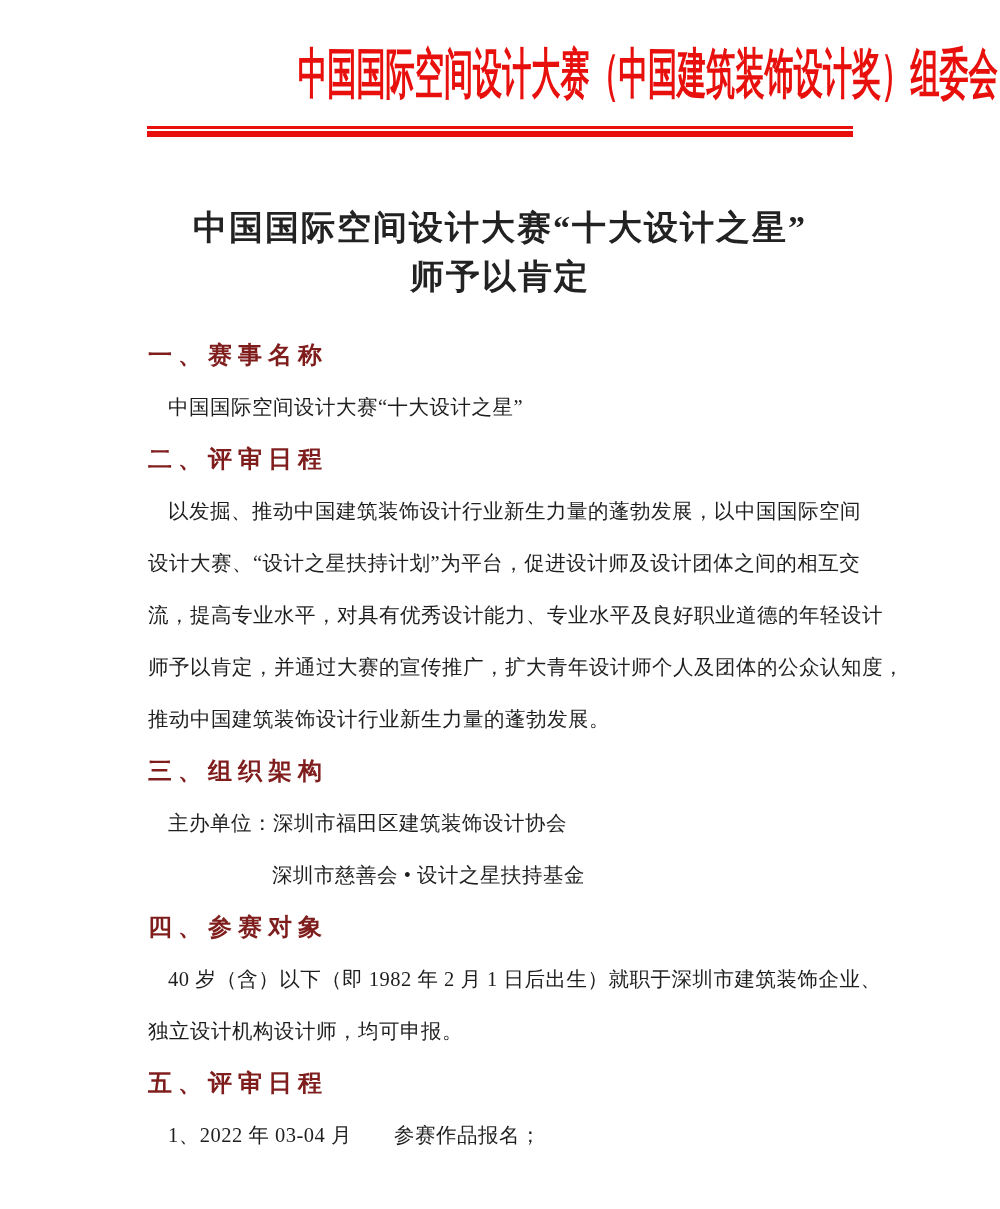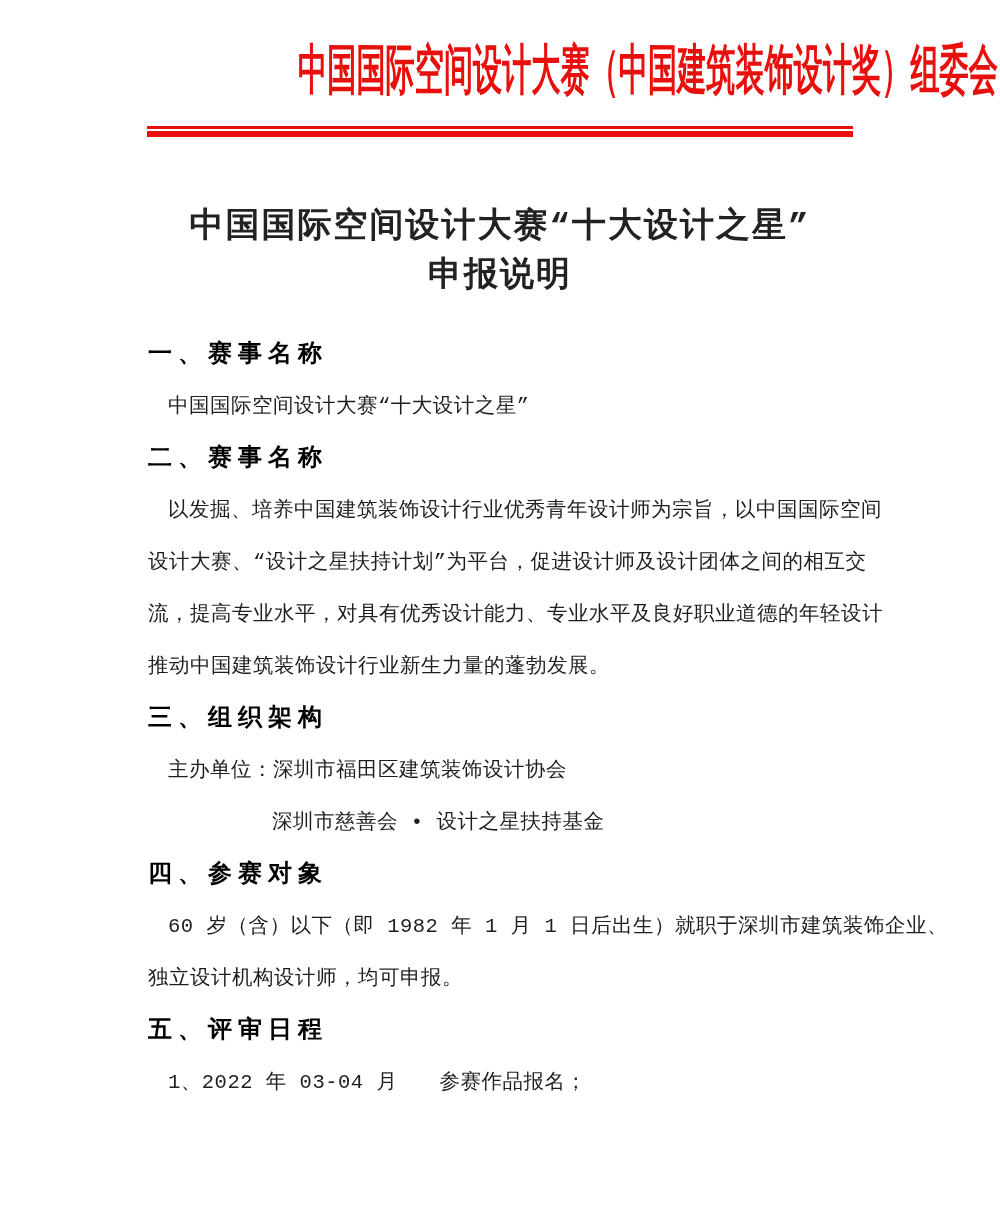--- a/index.html
+++ b/index.html
@@ -5,21 +5,21 @@
   :root { --accent: #e8100d; --ink: #1c1c1c; }
   * { margin: 0; padding: 0; box-sizing: border-box; }
   html, body { background: #ffffff; }
   .page {
     position: relative;
     width: 1000px;
     height: 1209px;
     margin: 0 auto;
     background: #ffffff;
     overflow: hidden;
-    font-family: Liberation Mono, monospace;
+    font-family: Liberation Serif, serif;
     color: var(--ink);
   }
   
   .letterhead { padding-top: 44px; text-align: center; }
   .org-title {
     display: inline-block;
     font-size: 54px;
     line-height: 60px;
     font-weight: 700;
     color: var(--accent);
@@ -52,21 +52,21 @@
   .row {
     height: 52px;
     line-height: 52px;
     white-space: pre;
     overflow: visible;
   }
   .row.h {
     font-weight: 700;
     font-size: 24px;
     letter-spacing: 6px;
-    color: #000000;
+    color: #7f1d1d;
   }
   .row.t {
     font-size: 20.5px;
     letter-spacing: 0.5px;
     color: #1e1e1e;
   }
   .ind1 { padding-left: 20px; }   
   .ind2 { padding-left: 124px; }  
 </style>
 </head>
@@ -78,39 +78,40 @@
     <div class="org-title">中国国际空间设计大赛（中国建筑装饰设计奖）组委会</div>
     <div class="rule">
       <div class="rule-thin"></div>
       <div class="rule-gap"></div>
       <div class="rule-thick"></div>
     </div>
   </div>
 
   <div class="doc-title">
     <div>中国国际空间设计大赛“十大设计之星”</div>
-    <div>申报说明</div>
+    <div>师予以肯定</div>
   </div>
 
   <div class="rows">
 
     <div class="row h">一、赛事名称</div>
     <div class="row t ind1">中国国际空间设计大赛“十大设计之星”</div>
 
-    <div class="row h">二、赛事名称</div>
-    <div class="row t ind1">以发掘、培养中国建筑装饰设计行业优秀青年设计师为宗旨，以中国国际空间</div>
+    <div class="row h">二、评审日程</div>
+    <div class="row t ind1">以发掘、推动中国建筑装饰设计行业新生力量的蓬勃发展，以中国国际空间</div>
     <div class="row t">设计大赛、“设计之星扶持计划”为平台，促进设计师及设计团体之间的相互交</div>
     <div class="row t">流，提高专业水平，对具有优秀设计能力、专业水平及良好职业道德的年轻设计</div>
+    <div class="row t">师予以肯定，并通过大赛的宣传推广，扩大青年设计师个人及团体的公众认知度，</div>
     <div class="row t">推动中国建筑装饰设计行业新生力量的蓬勃发展。</div>
 
     <div class="row h">三、组织架构</div>
     <div class="row t ind1">主办单位：深圳市福田区建筑装饰设计协会</div>
     <div class="row t ind2">深圳市慈善会 • 设计之星扶持基金</div>
 
     <div class="row h">四、参赛对象</div>
-    <div class="row t ind1">60 岁（含）以下（即 1982 年 1 月 1 日后出生）就职于深圳市建筑装饰企业、</div>
+    <div class="row t ind1">40 岁（含）以下（即 1982 年 2 月 1 日后出生）就职于深圳市建筑装饰企业、</div>
     <div class="row t">独立设计机构设计师，均可申报。</div>
 
     <div class="row h">五、评审日程</div>
     <div class="row t ind1">1、2022 年 03-04 月　　参赛作品报名；</div>
   </div>
 
 </div>
 
 </body></html>

